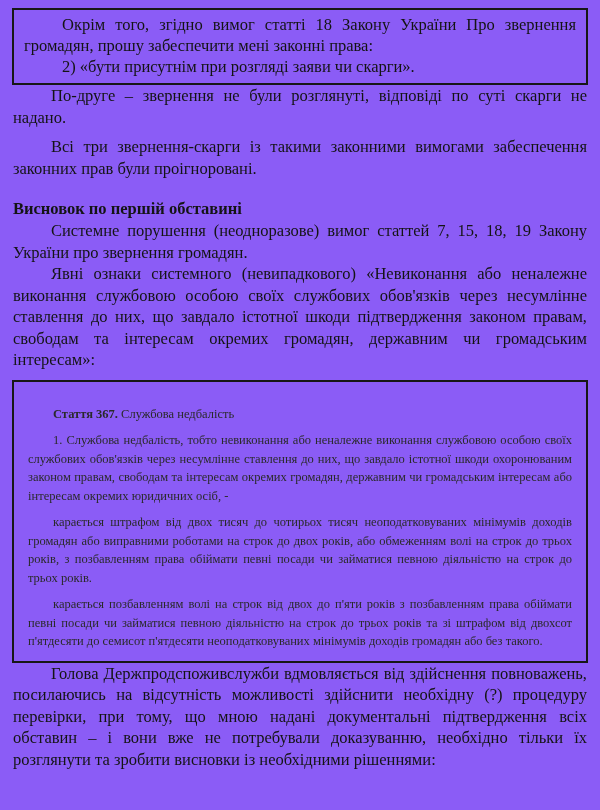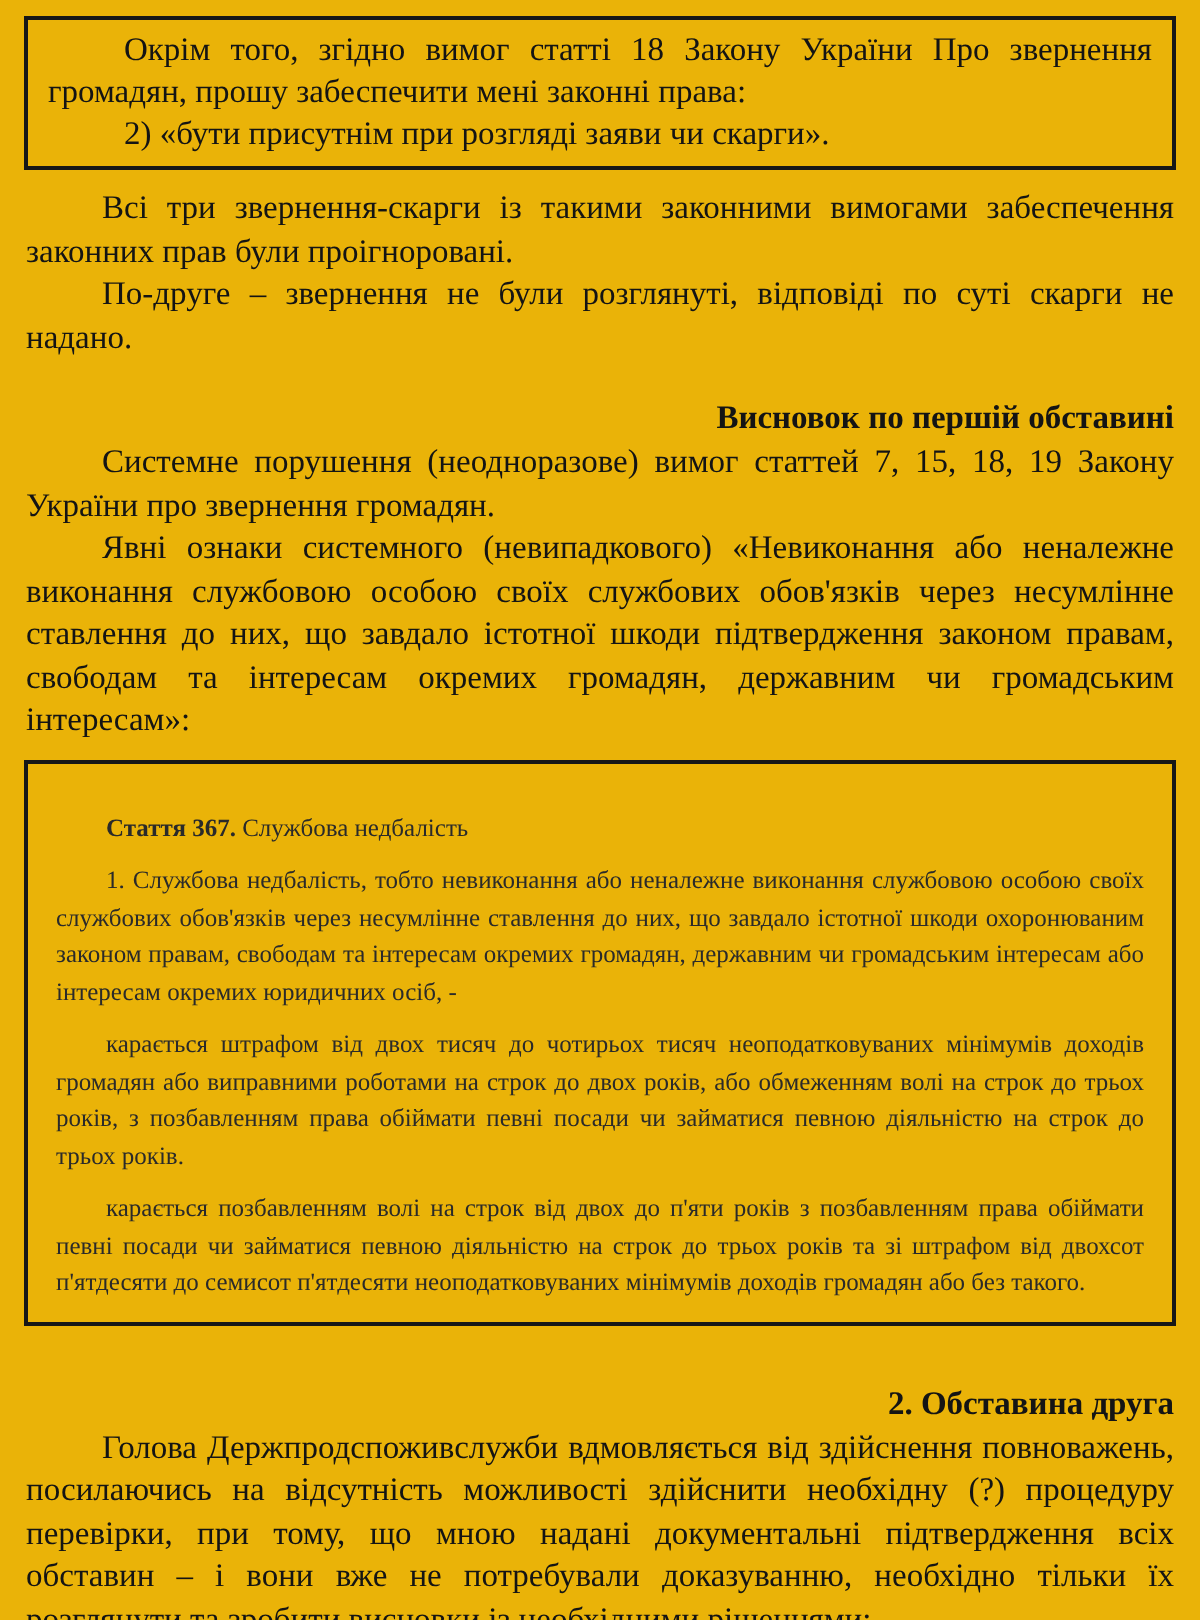--- a/index.html
+++ b/index.html
@@ -4,21 +4,21 @@
 <style>
   html, body {
     margin: 0;
     padding: 0;
     background: #ffffff;
   }
   .page {
     position: relative;
     width: 600px;
     height: 810px;
-    background: #eab308;
+    background: #8b5cf6;
     overflow: hidden;
     font-family: "Liberation Serif", "DejaVu Serif", serif;
     color: #141414;
     box-sizing: border-box;
   }
   
   .quote-box {
     margin: 8px 12px 0 12px;
     border: 2px solid #171717;
     padding: 4px 10px 6px 10px;
@@ -38,21 +38,21 @@
     text-align: justify;
     text-indent: 38px;
   }
   p.first-after-box { margin-top: 8px; }
   
   .heading {
     margin: 19px 13px 1px 13px;
     font-size: 16.5px;
     line-height: 21px;
     font-weight: bold;
-    text-align: right;
+    text-align: left;
   }
   
   .statute-box {
     margin: 9px 12px 0 12px;
     border: 2px solid #171717;
     padding: 3px 14px 10px 14px;
     box-sizing: border-box;
   }
   .statute-box p {
     margin: 8px 0 0 0;
@@ -69,34 +69,33 @@
 </head>
 <body>
 
 <div class="page">
 
   <div class="quote-box">
     <p>Окрім того, згідно вимог статті 18 Закону України Про звернення громадян, прошу забеспечити мені законні права:</p>
     <p>2) «бути присутнім при розгляді заяви чи скарги».</p>
   </div>
 
+  <p class="body">По-друге – звернення не були розглянуті, відповіді по суті скарги не надано.</p>
   <p class="body first-after-box">Всі три звернення-скарги із такими законними вимогами забеспечення законних прав були проігноровані.</p>
-  <p class="body">По-друге – звернення не були розглянуті, відповіді по суті скарги не надано.</p>
 
   <div class="heading">Висновок по першій обставині</div>
 
   <p class="body">Системне порушення (неодноразове) вимог статтей 7, 15, 18, 19 Закону України про звернення громадян.</p>
   <p class="body">Явні ознаки системного (невипадкового) «Невиконання або неналежне виконання службовою особою своїх службових обов'язків через несумлінне ставлення до них, що завдало істотної шкоди підтвердження законом правам, свободам та інтересам окремих громадян, державним чи громадським інтересам»:</p>
 
   <div class="statute-box">
     <p class="statute-title">
       <span class="bold">Стаття 367.</span><span> Службова недбалість</span>
     </p>
     <p>1. Службова недбалість, тобто невиконання або неналежне виконання службовою особою своїх службових обов'язків через несумлінне ставлення до них, що завдало істотної шкоди охоронюваним законом правам, свободам та інтересам окремих громадян, державним чи громадським інтересам або інтересам окремих юридичних осіб, -</p>
     <p>карається штрафом від двох тисяч до чотирьох тисяч неоподатковуваних мінімумів доходів громадян або виправними роботами на строк до двох років, або обмеженням волі на строк до трьох років, з позбавленням права обіймати певні посади чи займатися певною діяльністю на строк до трьох років.</p>
     <p>карається позбавленням волі на строк від двох до п'яти років з позбавленням права обіймати певні посади чи займатися певною діяльністю на строк до трьох років та зі штрафом від двохсот п'ятдесяти до семисот п'ятдесяти неоподатковуваних мінімумів доходів громадян або без такого.</p>
   </div>
 
-  <div class="heading heading-2">2. Обставина друга</div>
 
   <p class="body">Голова Держпродспоживслужби вдмовляється від здійснення повноважень, посилаючись на відсутність можливості здійснити необхідну (?) процедуру перевірки, при тому, що мною надані документальні підтвердження всіх обставин – і вони вже не потребували доказуванню, необхідно тільки їх розглянути та зробити висновки із необхідними рішеннями:</p>
 
 </div>
 
 </body></html>

